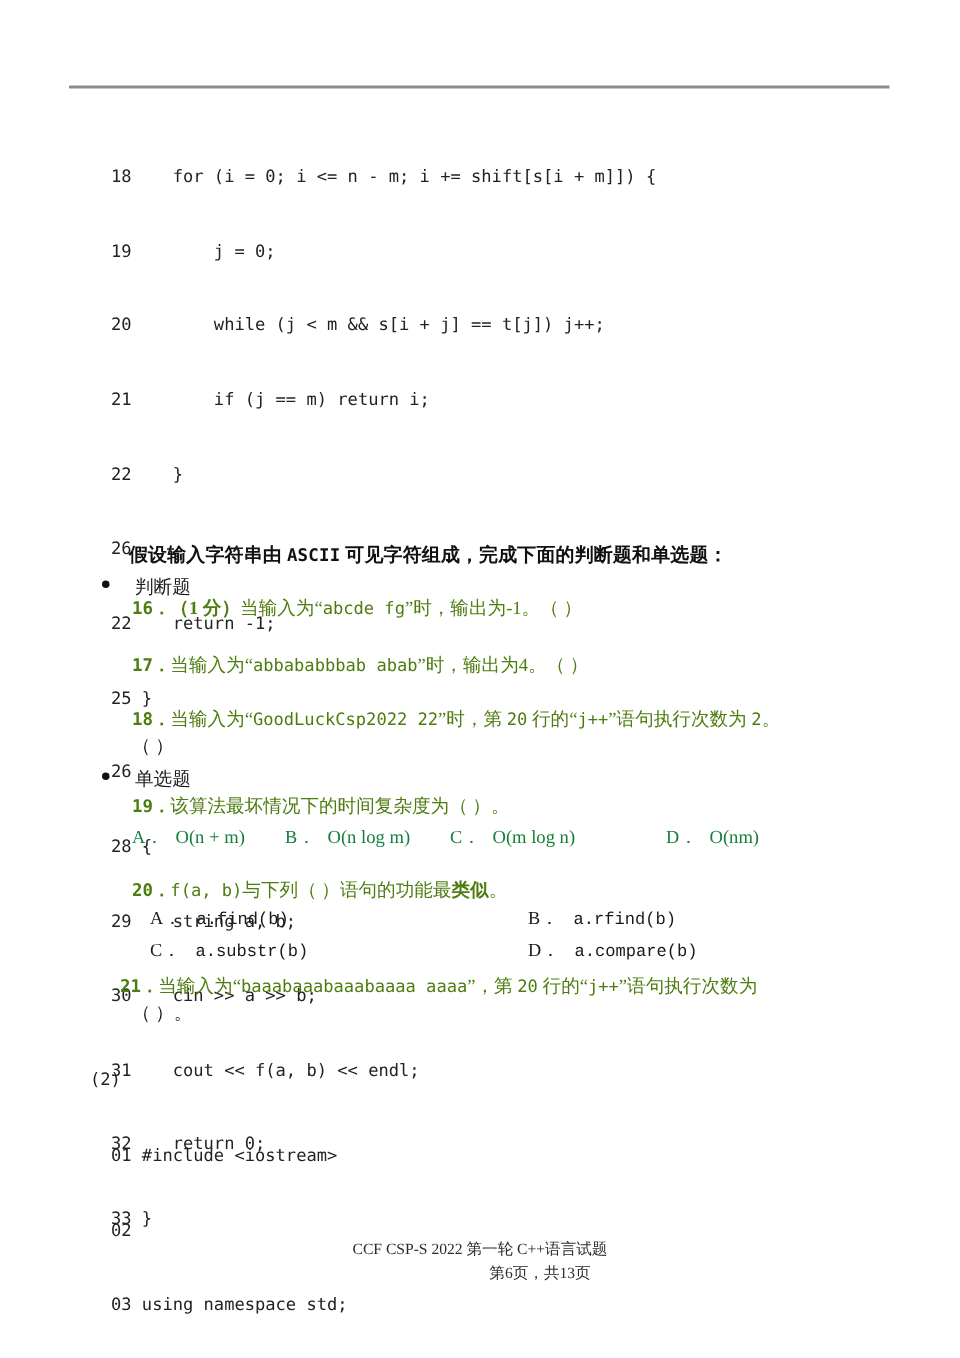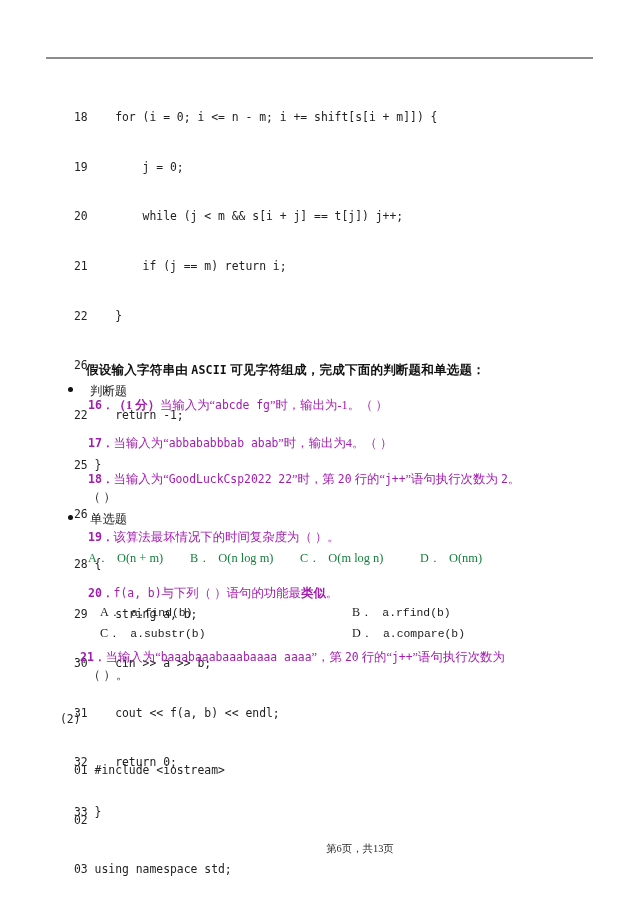--- a/index.html
+++ b/index.html
@@ -85,21 +85,21 @@
     white-space: nowrap;
   }
   #bullet-judge { left: 68px; top: 383px; }
   #bullet-choice { left: 68px; top: 511px; }
 
   
   .question {
     position: absolute;
     font-size: 12.4px;
     line-height: 19px;
-    color: #a21caf;
+    color: #4d7c0f;
     white-space: nowrap;
   }
   .q-num {
     font-family: "DejaVu Sans Mono", "Liberation Mono", monospace;
     font-size: 11.6px;
     font-weight: bold;
   }
   .mono {
     font-family: "DejaVu Sans Mono", "Liberation Mono", monospace;
     font-size: 11.4px;
@@ -144,21 +144,21 @@
     font-family: "Liberation Serif", "DejaVu Serif", serif;
     font-size: 12.4px;
   }
   .opt-mono .opt-val {
     font-family: "DejaVu Sans Mono", "Liberation Mono", monospace;
     font-size: 11.4px;
   }
   .opt-c0 { left: 88px; }
   .opt-c1 { left: 190px; }
   .opt-c2 { left: 300px; }
-  .opt-c3 { left: 420px; }
+  .opt-c3 { left: 444px; }
 
   
   #opts-20 { position: absolute; left: 0; top: 604px; width: 640px; height: 42px; }
   .opt-grid-item {
     position: absolute;
     font-size: 12.2px;
     white-space: nowrap;
   }
   .opt-grid-item .opt-val {
     font-family: Liberation Mono, monospace;
@@ -286,15 +286,16 @@
 
   <div class="sub-label">(2)</div>
   <div class="code-block" id="code-bottom">
     <div class="code-line">01 #include &lt;iostream&gt;</div>
     <div class="code-line">02</div>
     <div class="code-line">03 using namespace std;</div>
     
     
   </div>
 
+  <div class="footer" id="footer-line1">CCF CSP-S 2022 第一轮  C++语言试题</div>
   <div class="footer" id="footer-line2">第6页，共13页</div>
 
 </div>
 
 </body></html>

